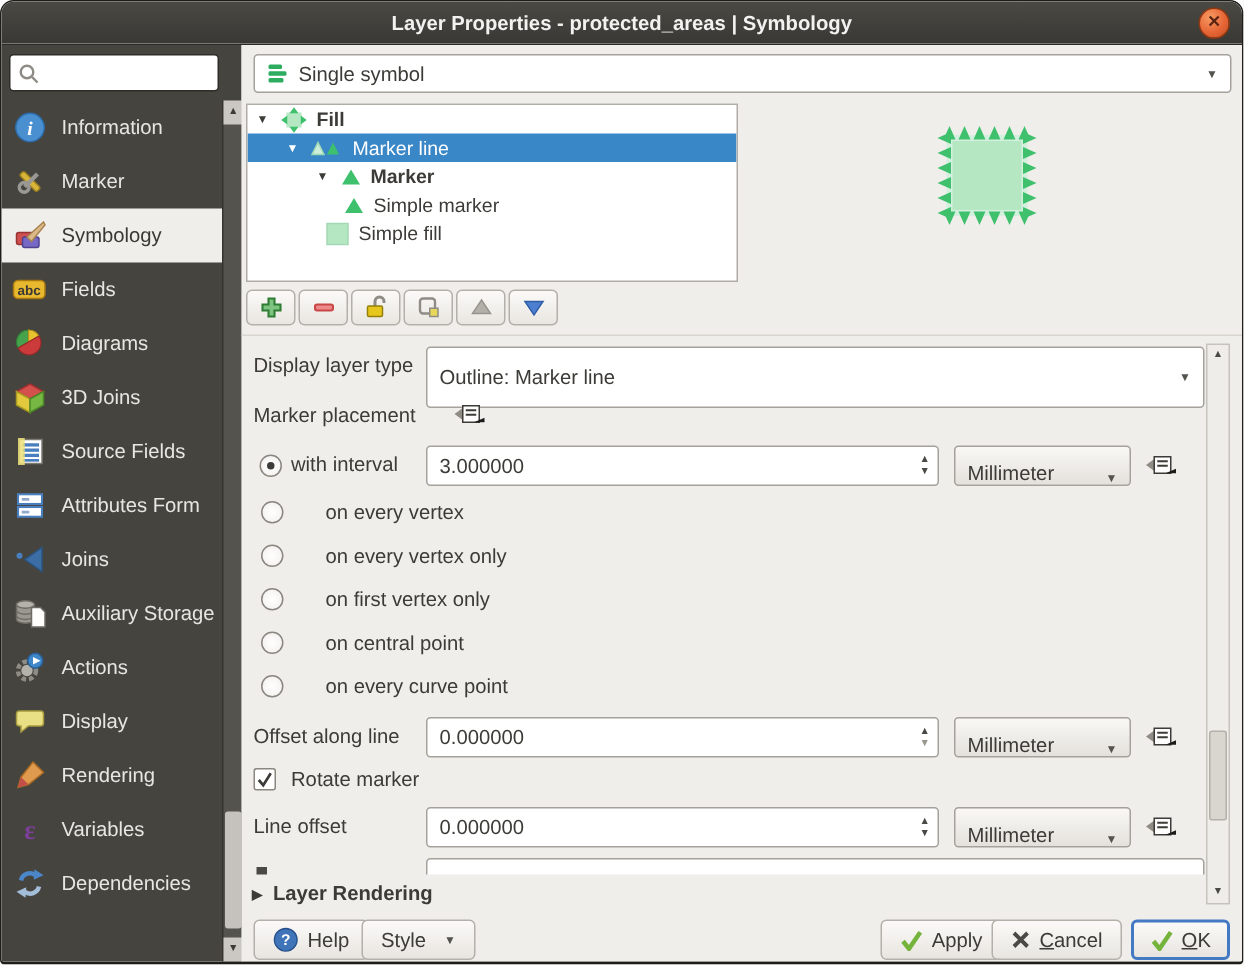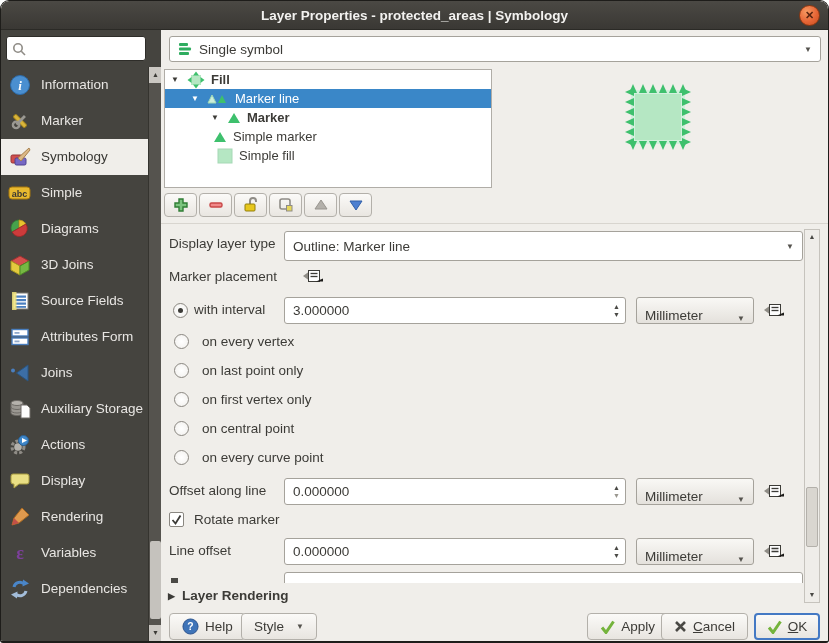--- a/index.html
+++ b/index.html
@@ -69,21 +69,21 @@
   .flabel { font-size:13.5px; line-height:26px; white-space:nowrap; }
 
   .spin { border:1px solid #a5a29b; border-radius:3px; background:#fff; display:flex; }
   .spin input { flex:1; min-width:0; border:0; outline:0; padding:0 8px; font:13.5px "Liberation Sans",sans-serif; color:#3c3b37; background:transparent; }
   .spin-btns { display:flex; flex-direction:column; justify-content:center; padding:0 5px; }
   .spin-btns span { font-size:7px; line-height:8px; color:#4a4945; text-align:center; cursor:pointer; }
 
   .radio { width:15px; height:15px; border-radius:50%; border:1px solid #8a8781; background:radial-gradient(#ffffff,#f1efec); position:relative; cursor:pointer; }
   .radio.checked::after { content:""; position:absolute; left:4px; top:4px; width:5px; height:5px; border-radius:50%; background:#3c3b37; }
   .check { width:15px; height:15px; border:1px solid #8a8781; border-radius:2px; background:#fff; position:relative; cursor:pointer; }
-  .opt-label { font-size:13.5px; margin-left:13px; }
+  .opt-label { font-size:13.5px; margin-left:28px; }
 
   .lr-header { display:flex; align-items:center; gap:7px; font-weight:bold; font-size:13.5px; cursor:pointer; }
   .lr-header .exp { font-size:9px; }
 
   .btn { height:27px; border:1px solid #b3b0aa; border-radius:4px; background:linear-gradient(#fbfaf8,#e8e5e0);
     display:inline-flex; align-items:center; justify-content:center; gap:6px; font-size:13.5px; color:#3c3b37; padding:0 12px; cursor:pointer; }
   .btn.focused { border:2px solid #4479c4; }
   .kbd-first { display:inline-block; }
   .kbd-first::first-letter { text-decoration:underline; }
 
@@ -144,21 +144,21 @@
           </span>
         <span class="nav-label">Symbology</span>
       </div>
       <div class="nav-item">
         <span class="nav-ic">
             <svg width="24" height="20" viewBox="0 0 24 20">
               <rect x="1" y="4" width="21" height="12" rx="3" fill="#e8b92f" stroke="#a8790e"></rect>
               <text x="11.5" y="13.5" text-anchor="middle" font-size="9" font-weight="bold" fill="#3a3834">abc</text>
             </svg>
           </span>
-        <span class="nav-label">Simple</span>
+        <span class="nav-label">Fields</span>
       </div>
       <div class="nav-item">
         <span class="nav-ic">
             <svg width="22" height="22" viewBox="0 0 22 22">
               <path d="M10 10 L10 2 A8 8 0 0 0 3.1 14 Z" fill="#46a24c" stroke="#2f7d35" stroke-width=".8"></path>
               <path d="M10 10 L16.9 6 A8 8 0 0 0 10 2 Z" fill="#e8c32e" stroke="#b5921a" stroke-width=".8"></path>
               <path d="M10 10 L3.1 14 A8 8 0 1 0 16.9 6 Z" fill="#cc3b3b" stroke="#992828" stroke-width=".8"></path>
             </svg>
           </span>
         <span class="nav-label">Diagrams</span>
@@ -314,21 +314,21 @@
       </div>
       <div class="tree-row" style="padding-left:46px">
         <span class="exp">▼</span>
         <span style="display:flex">
             <svg width="14" height="12" viewBox="0 0 14 12">
               <polygon points="7,1 13,11 1,11" fill="#3ec06d"></polygon>
             </svg>
           </span>
         <span class="b">Marker</span>
       </div>
-      <div class="tree-row" style="padding-left:48px">
+      <div class="tree-row" style="padding-left:64px">
         <span style="display:flex">
             <svg width="14" height="12" viewBox="0 0 14 12">
               <polygon points="7,1 13,11 1,11" fill="#3ec06d"></polygon>
             </svg>
           </span>
         <span>Simple marker</span>
       </div>
       <div class="tree-row" style="padding-left:52px">
         <span style="display:flex">
             <svg width="16" height="16" viewBox="0 0 16 16">
@@ -412,21 +412,21 @@
             <svg width="18" height="18" viewBox="0 0 18 18">
               <polygon points="3,5 15,5 9,14" fill="#4c7fd0" stroke="#2f5ea8"></polygon>
             </svg>
           </span>
         </div>
     </div>
 
     <div class="sep abs" style="left:0;right:0;top:193px"></div>
 
     <div class="flabel abs" style="left:8px;top:201px">Display layer type</div>
-    <div class="combo abs" style="left:123px;top:201px;width:519px;height:30px">
+    <div class="combo abs" style="left:123px;top:201px;width:519px;height:41px">
       <span class="combo-text">Outline: Marker line</span>
       <span class="combo-arrow">▼</span>
     </div>
 
     <div class="flabel abs" style="left:8px;top:236px;line-height:22px">Marker placement</div>
     <div class="abs" style="left:141px;top:238px">
       <span style="display:flex">
           <svg width="23" height="17" viewBox="0 0 23 17">
             <polygon points="1,8 6.5,4 6.5,12" fill="#8f8c86"></polygon>
             <rect x="6.5" y="2.5" width="11" height="11" fill="#fdfdfd" stroke="#3c3b37"></rect>
@@ -461,21 +461,21 @@
           </svg>
         </span>
     </div>
 
     <div class="abs" style="left:13px;top:304px;display:flex;align-items:center">
       <span class="radio"></span>
         <span class="opt-label">on every vertex</span>
     </div>
     <div class="abs" style="left:13px;top:333px;display:flex;align-items:center">
       <span class="radio"></span>
-        <span class="opt-label">on last point only</span>
+        <span class="opt-label">on every vertex only</span>
     </div>
     <div class="abs" style="left:13px;top:362px;display:flex;align-items:center">
       <span class="radio"></span>
         <span class="opt-label">on first vertex only</span>
     </div>
     <div class="abs" style="left:13px;top:391px;display:flex;align-items:center">
       <span class="radio"></span>
         <span class="opt-label">on central point</span>
     </div>
     <div class="abs" style="left:13px;top:420px;display:flex;align-items:center">

